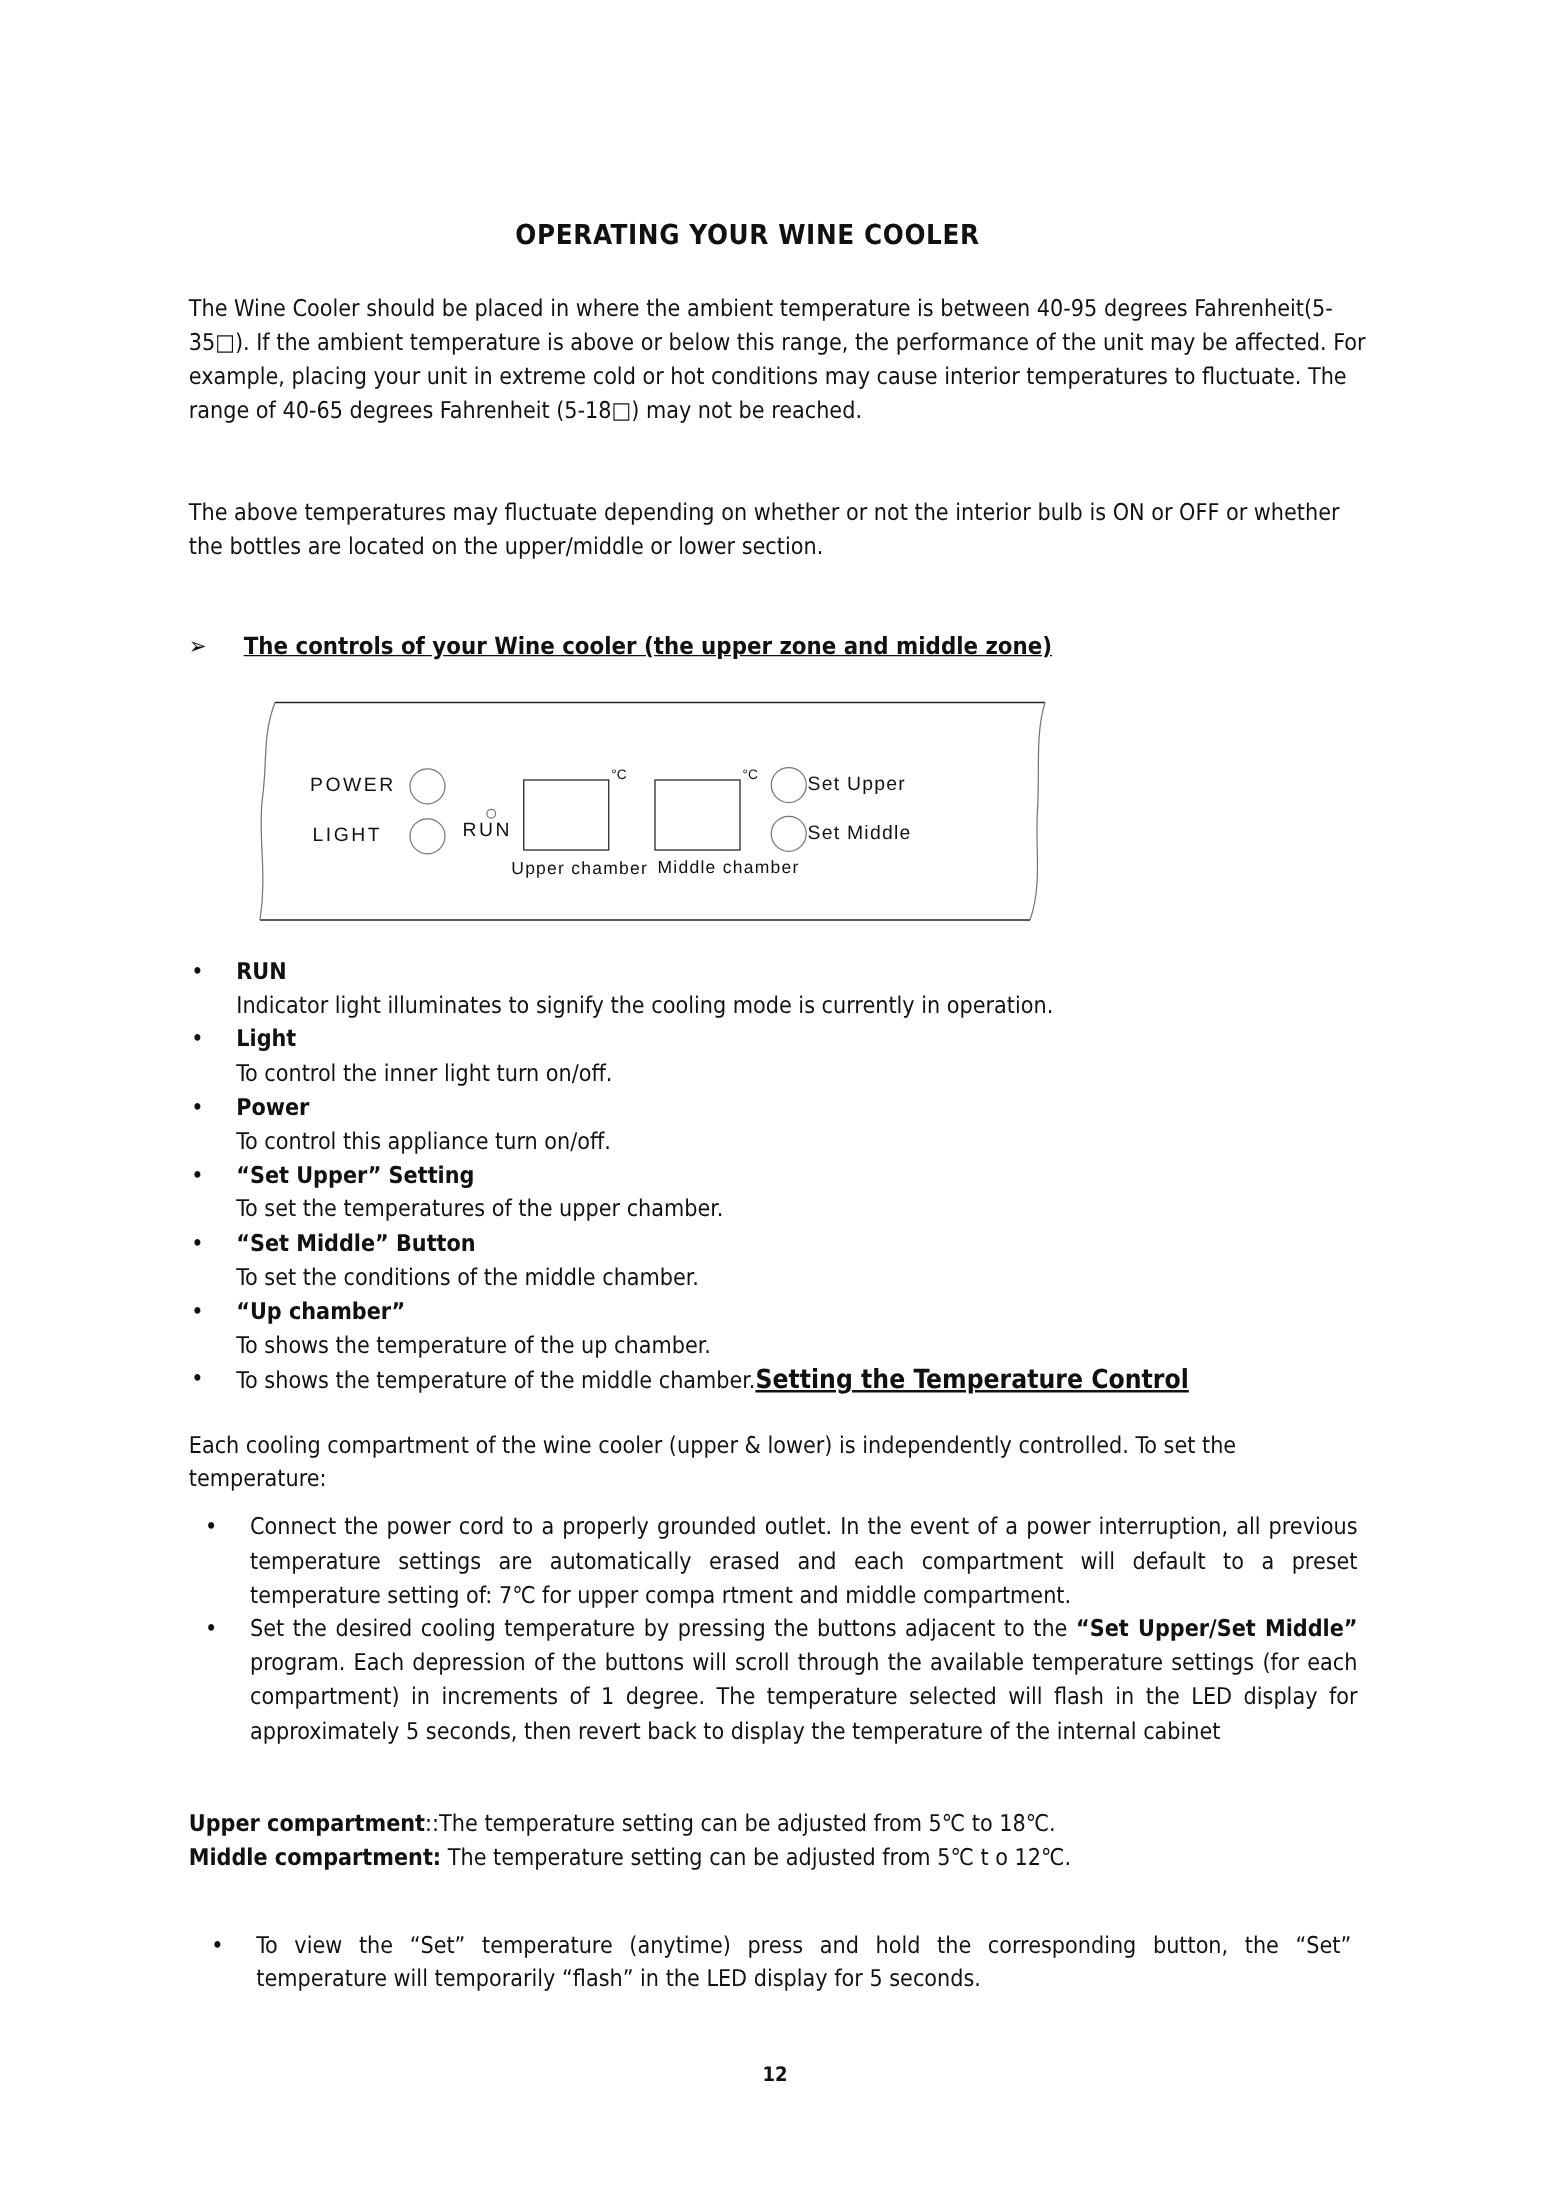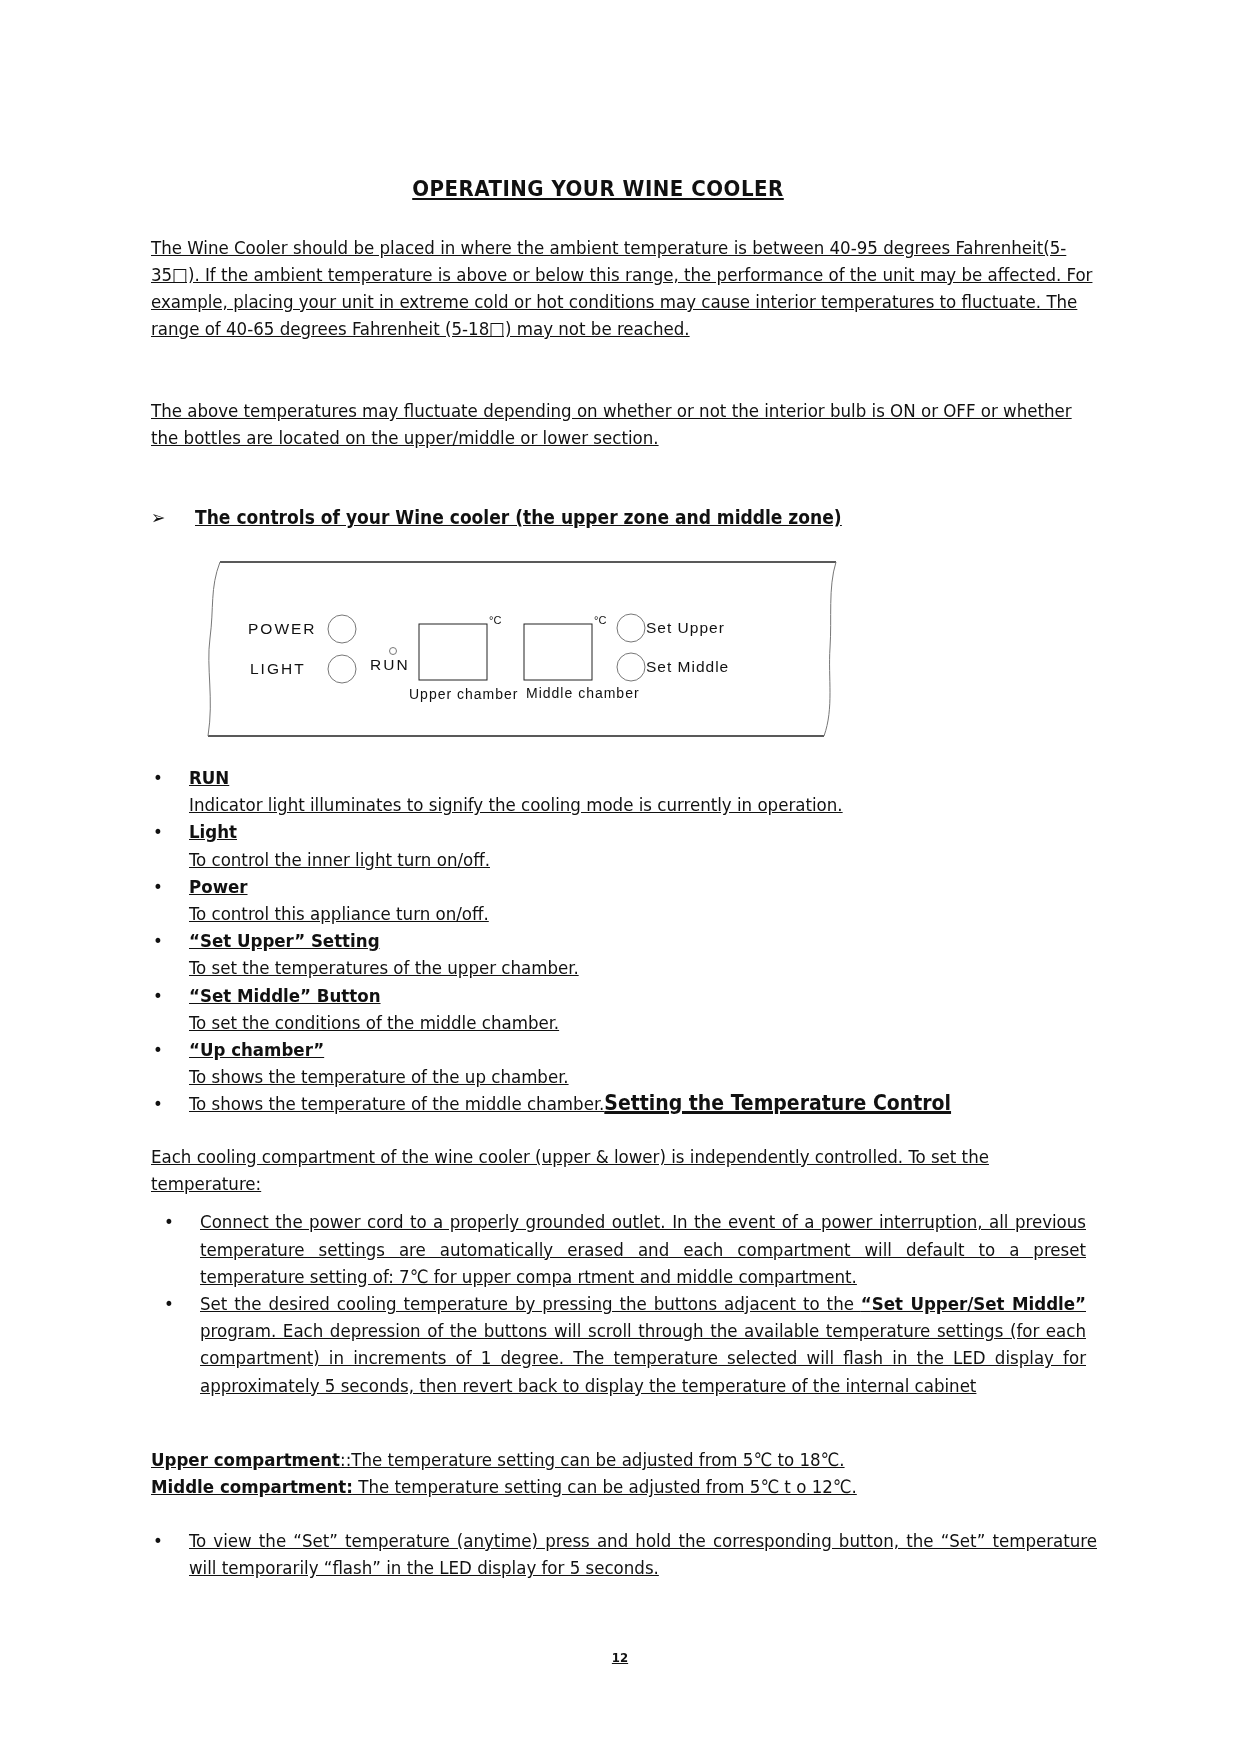--- a/index.html
+++ b/index.html
@@ -1,18 +1,18 @@
 <!DOCTYPE html>
 <html><head>
 <meta charset="utf-8">
 <style>
   html, body { margin:0; padding:0; background:#ffffff; }
   body { width:1240px; height:1755px; position:relative; overflow:hidden;
          font-family:"DejaVu Sans Condensed","DejaVu Sans","Liberation Sans", sans-serif; color:#111; }
-  .abs { position:absolute;text-decoration:underline; }
+  .abs { position:absolute; }
   .title { top:176px; left:0; width:1196px; text-align:center; font-weight:bold;
            font-size:22px; letter-spacing:0.5px; }
   .para { left:151px; width:946px; font-size:18.5px; line-height:27px; font-stretch:condensed; }
   .p1 { top:234px; }
   .p2 { top:397px; }
   .sec-head { top:506px; left:151px; font-size:19px; font-weight:bold; }
   .sec-head .arrow { display:inline-block; width:44px; }
   .sec-head .txt { text-decoration:underline; }
   .panel { top:558px; left:200px; width:640px; height:180px; }
   .panel svg { position:absolute; left:0; top:0; }
@@ -22,24 +22,24 @@
   ul.feat li { position:relative; padding-left:38px; }
   ul.feat li::before { content:"•"; position:absolute; left:2px; top:0; }
   ul.feat .name { font-weight:bold; }
   .set-head { font-weight:bold; text-decoration:underline; font-size:21px; }
   .body2 { top:1143px; left:151px; width:946px; font-size:18.5px; line-height:27.2px; }
   ul.steps { list-style:none; margin:11px; padding:0; }
   ul.steps li { position:relative; padding-left:38px; text-align:justify; }
   ul.steps li::before { content:"•"; position:absolute; left:2px; top:0; }
   .ranges { top:1446px; left:151px; width:946px; font-size:18.5px; line-height:27.2px; }
   .view { top:1527px; left:151px; width:946px; font-size:18.5px; line-height:27.2px; }
-  .view ul { list-style:none; margin:0; padding:0; }
+  .view ul { list-style:none; margin:16px; padding:0; }
   .view li { position:relative; padding-left:38px; text-align:justify; }
   .view li::before { content:"•"; position:absolute; left:2px; }
-  .pageno { top:1650px; left:0; width:1240px; text-align:center; font-weight:bold; font-size:13px; }
+  .pageno { top:1650px; left:0; width:1240px; text-align:center; font-weight:bold; font-size:16px; }
   b { font-weight:bold; }
 </style>
 </head>
 <body>
 
 <div class="abs title">OPERATING YOUR WINE COOLER</div>
 
 <div class="abs para p1">The Wine Cooler should be placed in where the ambient temperature is between 40-95 degrees Fahrenheit(5-35□).  If the ambient temperature is above or below this range, the performance of the unit may be affected.  For example, placing your unit in extreme cold or hot conditions may cause interior temperatures to fluctuate.  The range of 40-65 degrees Fahrenheit (5-18□) may not be reached.</div>
 <div class="abs para p2">The above temperatures may fluctuate depending on whether or not the interior bulb is ON or OFF or whether the bottles are located on the upper/middle or lower section.</div>
 

